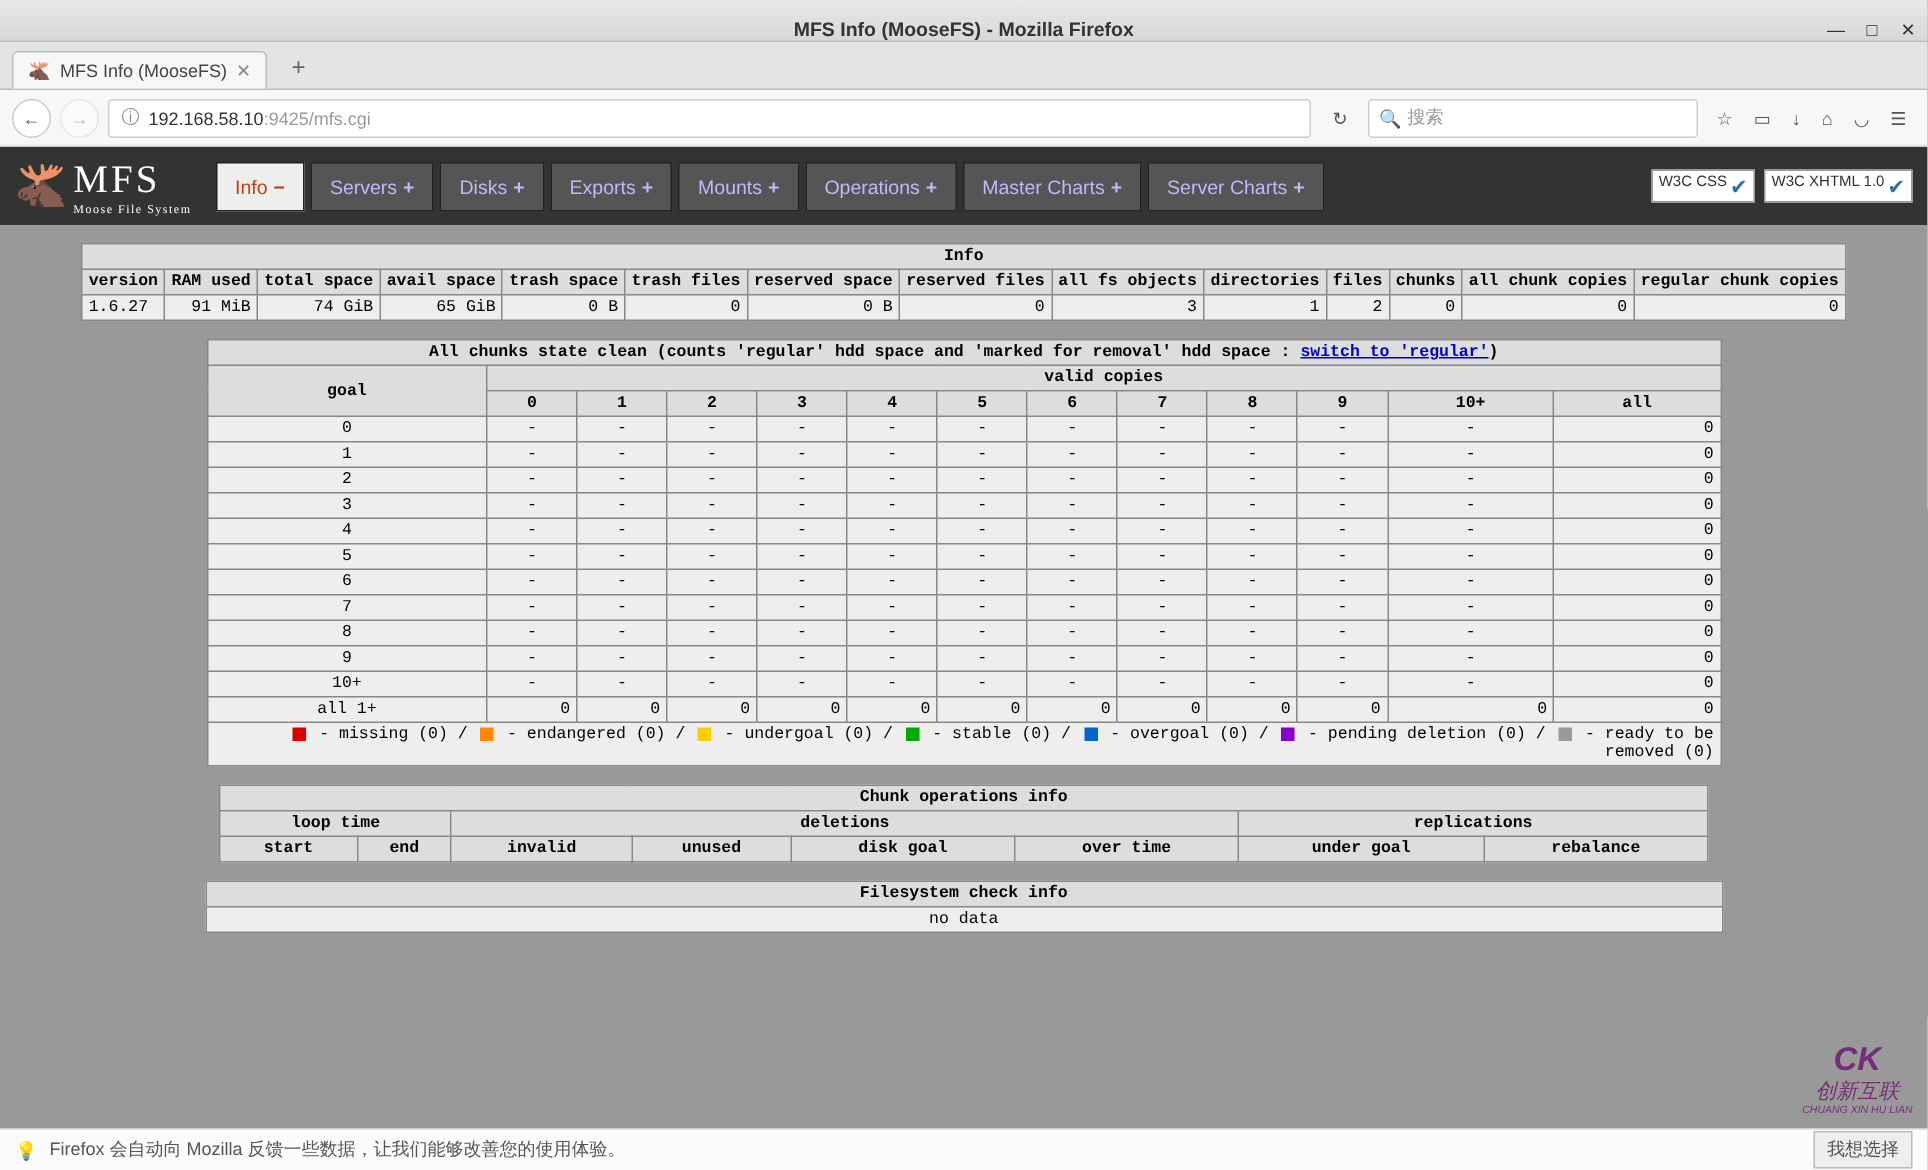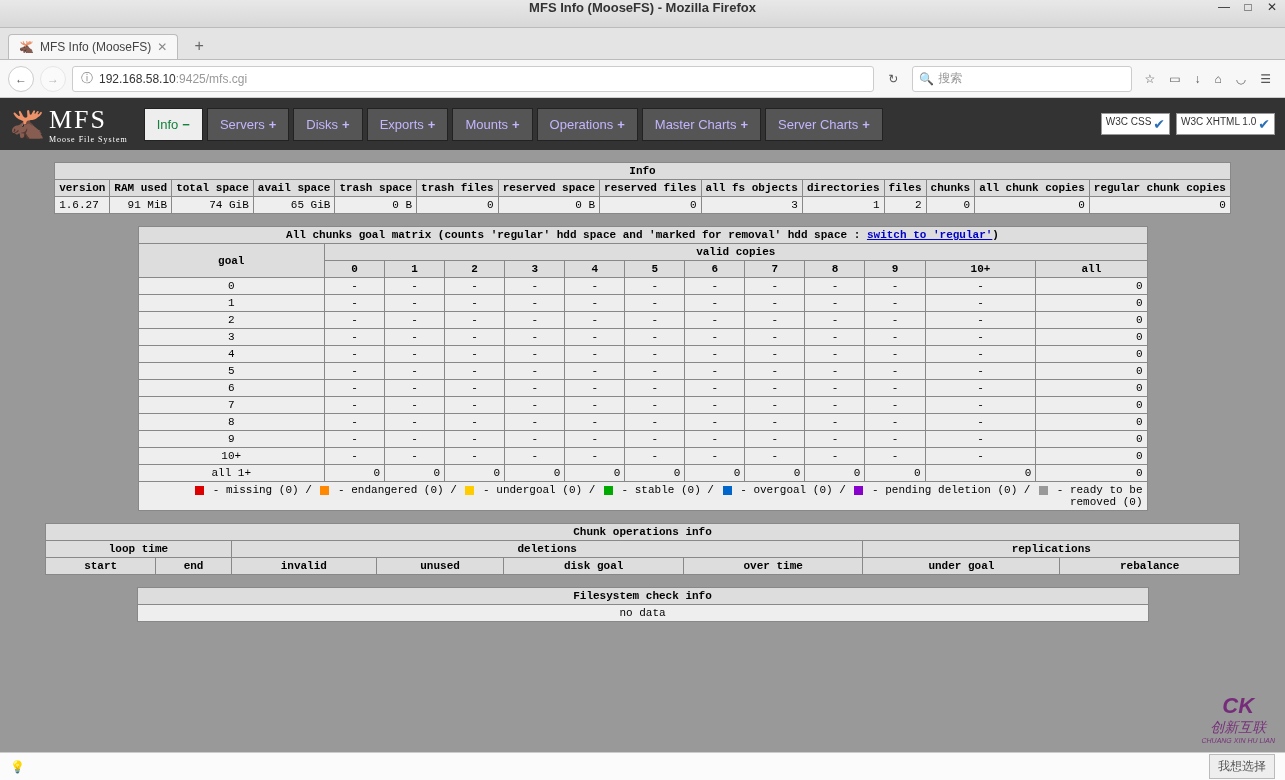--- a/index.html
+++ b/index.html
@@ -1,19 +1,19 @@
 <!DOCTYPE html>
 <html><head>
 <meta charset="utf-8">
 <style>
 * { box-sizing: border-box; margin: 0; padding: 0; }
 body { font-family: sans-serif; font-size: 12px; background: #f0f0f0; width: 1285px; height: 780px; overflow: hidden; }
 
 
-.window-titlebar { height: 28px; background: linear-gradient(#e8e8e8,#d8d8d8); display:flex; align-items:flex-start; justify-content:center; position:relative; border-bottom:1px solid #bbb; }
+.window-titlebar { height: 28px; background: linear-gradient(#e8e8e8,#d8d8d8); display:flex; align-items:flex-end; justify-content:center; position:relative; border-bottom:1px solid #bbb; }
 .window-title { font-weight:bold; color:#333; font-size:13px; }
 .window-controls { position:absolute; right:6px; display:flex; gap:10px; }
 .window-controls span { width:14px; text-align:center; color:#333; cursor:default; }
 
 
 .tab-bar { height:32px; background:#e4e4e4; display:flex; align-items:flex-end; padding:0 8px; border-bottom:1px solid #bbb; }
 .browser-tab { display:flex; align-items:center; gap:6px; background:#f7f7f7; border:1px solid #bbb; border-bottom:none; border-radius:4px 4px 0 0; padding:5px 10px; font-size:12px; color:#444; }
 .tab-close { color:#888; font-size:12px; cursor:pointer; }
 .new-tab { margin-left:8px; font-size:16px; color:#666; cursor:pointer; padding:4px 8px; }
 
@@ -30,21 +30,21 @@
 
 
 .page { background:#999; height:calc(780px - 28px - 32px - 38px - 28px); overflow:auto; }
 .mfs-header { height:52px; background:#333; display:flex; align-items:center; padding:0 10px; gap:6px; }
 .mfs-logo { display:flex; align-items:center; gap:4px; color:#fff; font-family:serif; }
 .mfs-logo .moose { font-size:28px; }
 .mfs-logo .mfs-text { font-size:26px; letter-spacing:2px; }
 .mfs-logo .sub { font-size:8px; display:block; letter-spacing:1px; }
 .mfs-tabs { display:flex; gap:4px; margin-left:10px; }
 .mfs-tab { background:#555; color:#c4b5fd; padding:8px 12px; font-size:13px; border:1px solid #222; cursor:pointer; font-family:sans-serif; }
-.mfs-tab.active { background:#eee; color:#15803d; }
+.mfs-tab.active { background:#eee; color:#c2410c; }
 .mfs-tab .pm { margin-left:4px; font-weight:bold; }
 .badges { margin-left:auto; display:flex; gap:6px; }
 .badge { background:#fff; border:1px solid #999; font-size:10px; padding:2px 4px; color:#333; display:flex; align-items:flex-start; gap:2px; }
 .badge .check { color:#2a6fb5; font-size:14px; }
 
 .content-area { display:flex; flex-direction:column; align-items:center; padding:12px 0; gap:12px; }
 
 table.data { border-collapse:collapse; background:#eee; font-family:"Courier New",monospace; font-size:11px; }
 table.data th, table.data td { border:1px solid #888; padding:2px 4px; }
 table.data th { background:#ddd; font-weight:bold; }
@@ -182,21 +182,21 @@
             <td>0</td>
             <td>0</td>
           </tr>
     </tbody>
       </table>
 
     <table class="data matrix" style="width:1010px">
       <tbody>
           <tr class="title-row">
             <th colspan="13">
-        <span>All chunks goal matrix (counts 'regular' hdd space and 'marked for removal' hdd space : </span><a href="#" style="color:#00c">switch to 'regular'</a><span>)</span>
+        <span>All chunks state clean (counts 'regular' hdd space and 'marked for removal' hdd space : </span><a href="#" style="color:#00c">switch to 'regular'</a><span>)</span>
       </th>
           </tr>
       <tr>
         <th rowspan="2">goal</th>
         <th colspan="12">valid copies</th>
       </tr>
       <tr id="matrix-cols">
             <th>0</th>
             <th>1</th>
             <th>2</th>
@@ -401,21 +401,21 @@
         <span class="sq yellow"></span> - <span>undergoal (0)</span> /
         <span class="sq green"></span> - <span>stable (0)</span> /
         <span class="sq blue"></span> - <span>overgoal (0)</span> /
         <span class="sq purple"></span> - <span>pending deletion (0)</span> /
         <span class="sq grey"></span> - <span>ready to be removed (0)</span>
       </td>
           </tr>
     </tbody>
       </table>
 
-    <table class="data" style="width:1195px">
+    <table class="data" style="width:993px">
       <tbody>
           <tr class="title-row">
             <th colspan="8">Chunk operations info</th>
           </tr>
       <tr>
         <th colspan="2">loop time</th>
         <th colspan="4">deletions</th>
         <th colspan="2">replications</th>
       </tr>
       <tr id="chunk-h2">
@@ -440,20 +440,21 @@
             <td colspan="8" class="c">no data</td>
           </tr>
     </tbody>
       </table>
 
   </div>
 </div>
 
 <div class="notif-bar">
   <span class="bulb">💡</span>
+  <span>Firefox 会自动向 Mozilla 反馈一些数据，让我们能够改善您的使用体验。</span>
   <span class="right-btn">我想选择</span>
 </div>
 
 <div class="watermark">
   <span class="big">CK</span>
   <span>创新互联</span>
   <span style="font-size:7px">CHUANG XIN HU LIAN</span>
 </div>
 
 </body></html>

